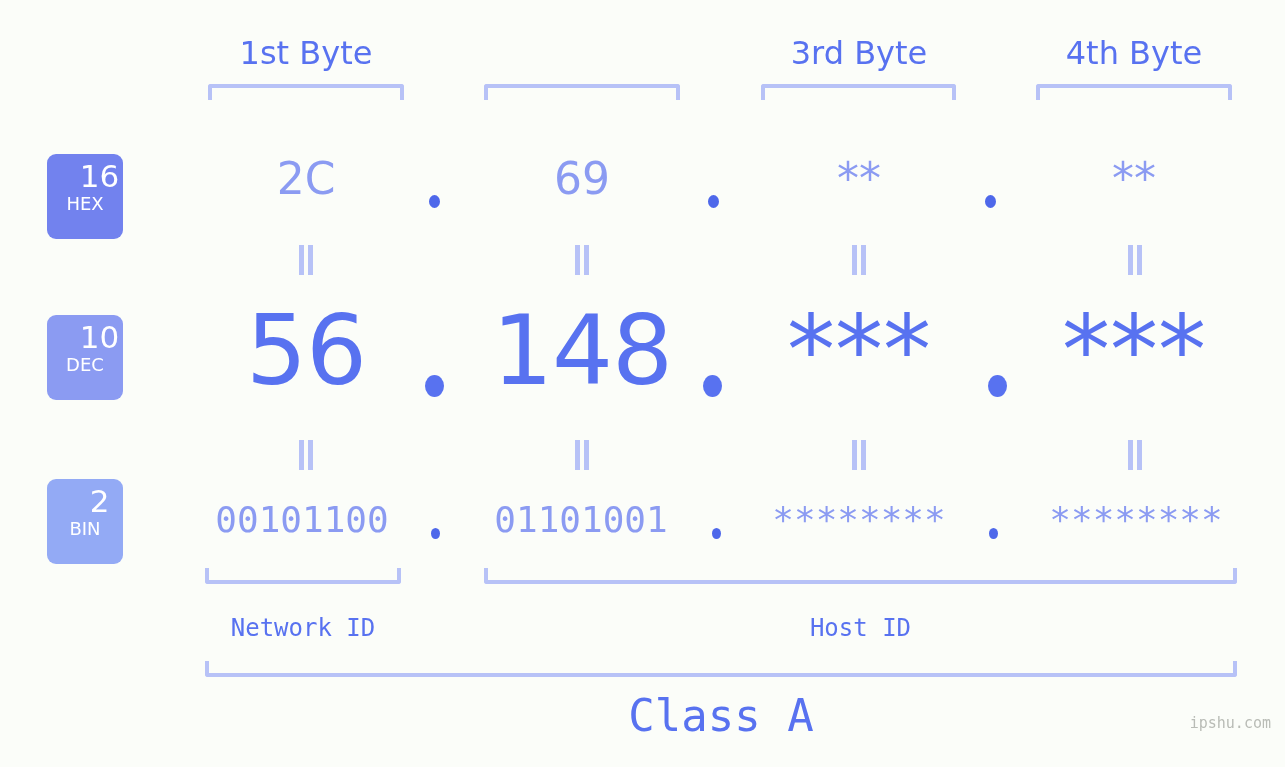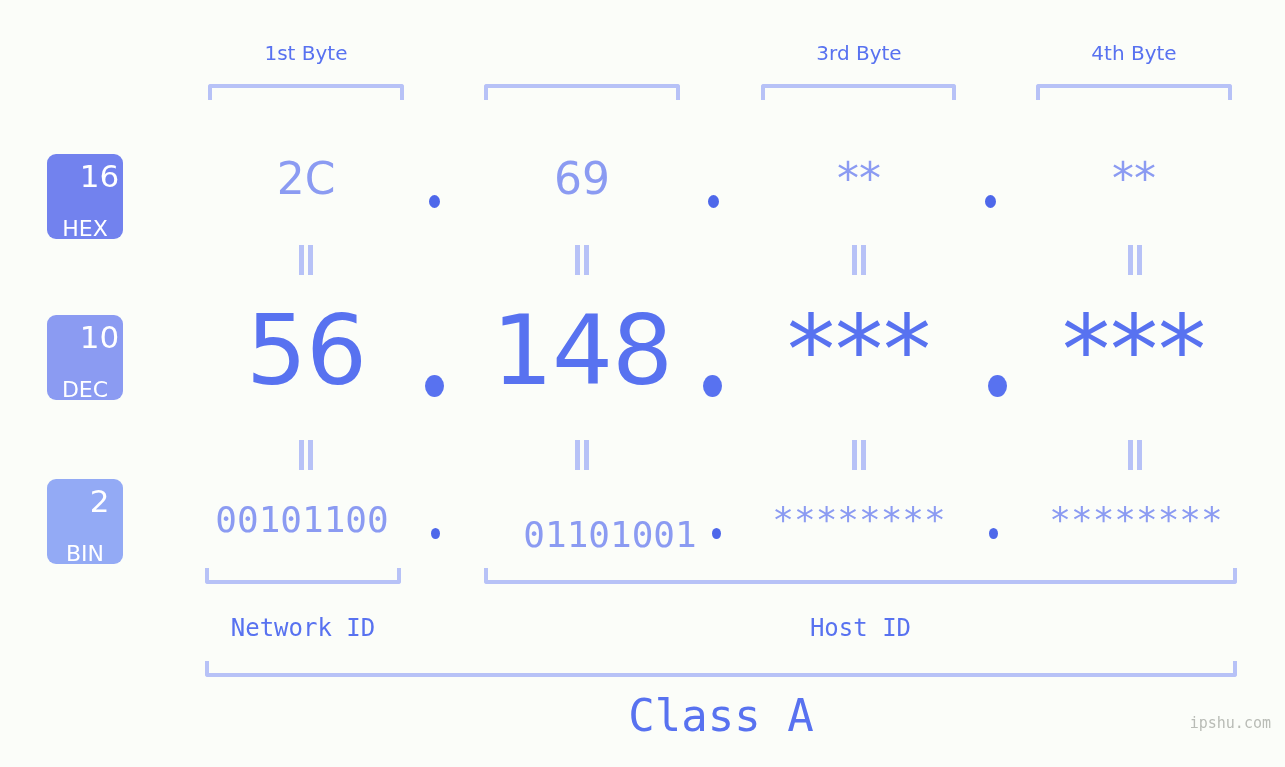--- a/index.html
+++ b/index.html
@@ -18,21 +18,21 @@
     height: 767px;
     background: #fbfdf9;
   }
 
   
   .abs { position: absolute; white-space: pre; }
 
   
   .byte-title {
     font-family: "DejaVu Sans", sans-serif;
-    font-size: 20px;
+    font-size: 32px;
     color: #5872f0;
     text-align: center;
     top: 36px;
     height: 34px;
     line-height: 34px;
   }
 
   
   .bracket-top {
     position: absolute;
@@ -64,24 +64,23 @@
   }
   .badge .num {
     display: block;
     font-size: 31px;
     line-height: 33px;
     font-weight: 400;
     padding-left: 29px;
   }
   .badge .lbl {
     display: block;
-    font-size: 22px;
+    font-size: 18px;
     line-height: 22px;
     font-weight: 400;
-    margin-top: 25px;
   }
 
   
   .hex-val {
     font-family: "DejaVu Sans", sans-serif;
     font-size: 44px;
     line-height: 44px;
     color: #8b9bf2;
     text-align: center;
     top: 157px;
@@ -235,21 +234,21 @@
   <div class="eqbar" style="left:848px; top:440px;"><i></i><i></i></div>
   <div class="eqbar" style="left:1124px; top:440px;"><i></i><i></i></div>
 
   <div class="badge" style="top:479px; height:85px; background:#93aaf5;">
     <span class="num">2</span>
     <span class="lbl">BIN</span>
   </div>
 
   <div class="abs bin-val" style="left:204px; width:196px;">00101100</div>
   <div class="bin-dot" style="left:431px;"></div>
-  <div class="abs bin-val" style="left:512px; width:196px;margin-top:15px;">01101001</div>
+  <div class="abs bin-val" style="left:483px; width:196px;">01101001</div>
   <div class="bin-dot" style="left:712px;"></div>
   <div class="abs bin-val" style="left:761px; width:196px;">********</div>
   <div class="bin-dot" style="left:989px;"></div>
   <div class="abs bin-val" style="left:1038px; width:196px;">********</div>
 
   <div class="bracket-bot" style="left:205px; top:568px; width:196px;"></div>
   <div class="bracket-bot" style="left:484px; top:568px; width:753px;"></div>
 
   <div class="abs id-label" style="left:205px; width:196px;">Network ID</div>
   <div class="abs id-label" style="left:484px; width:753px;">Host ID</div>

